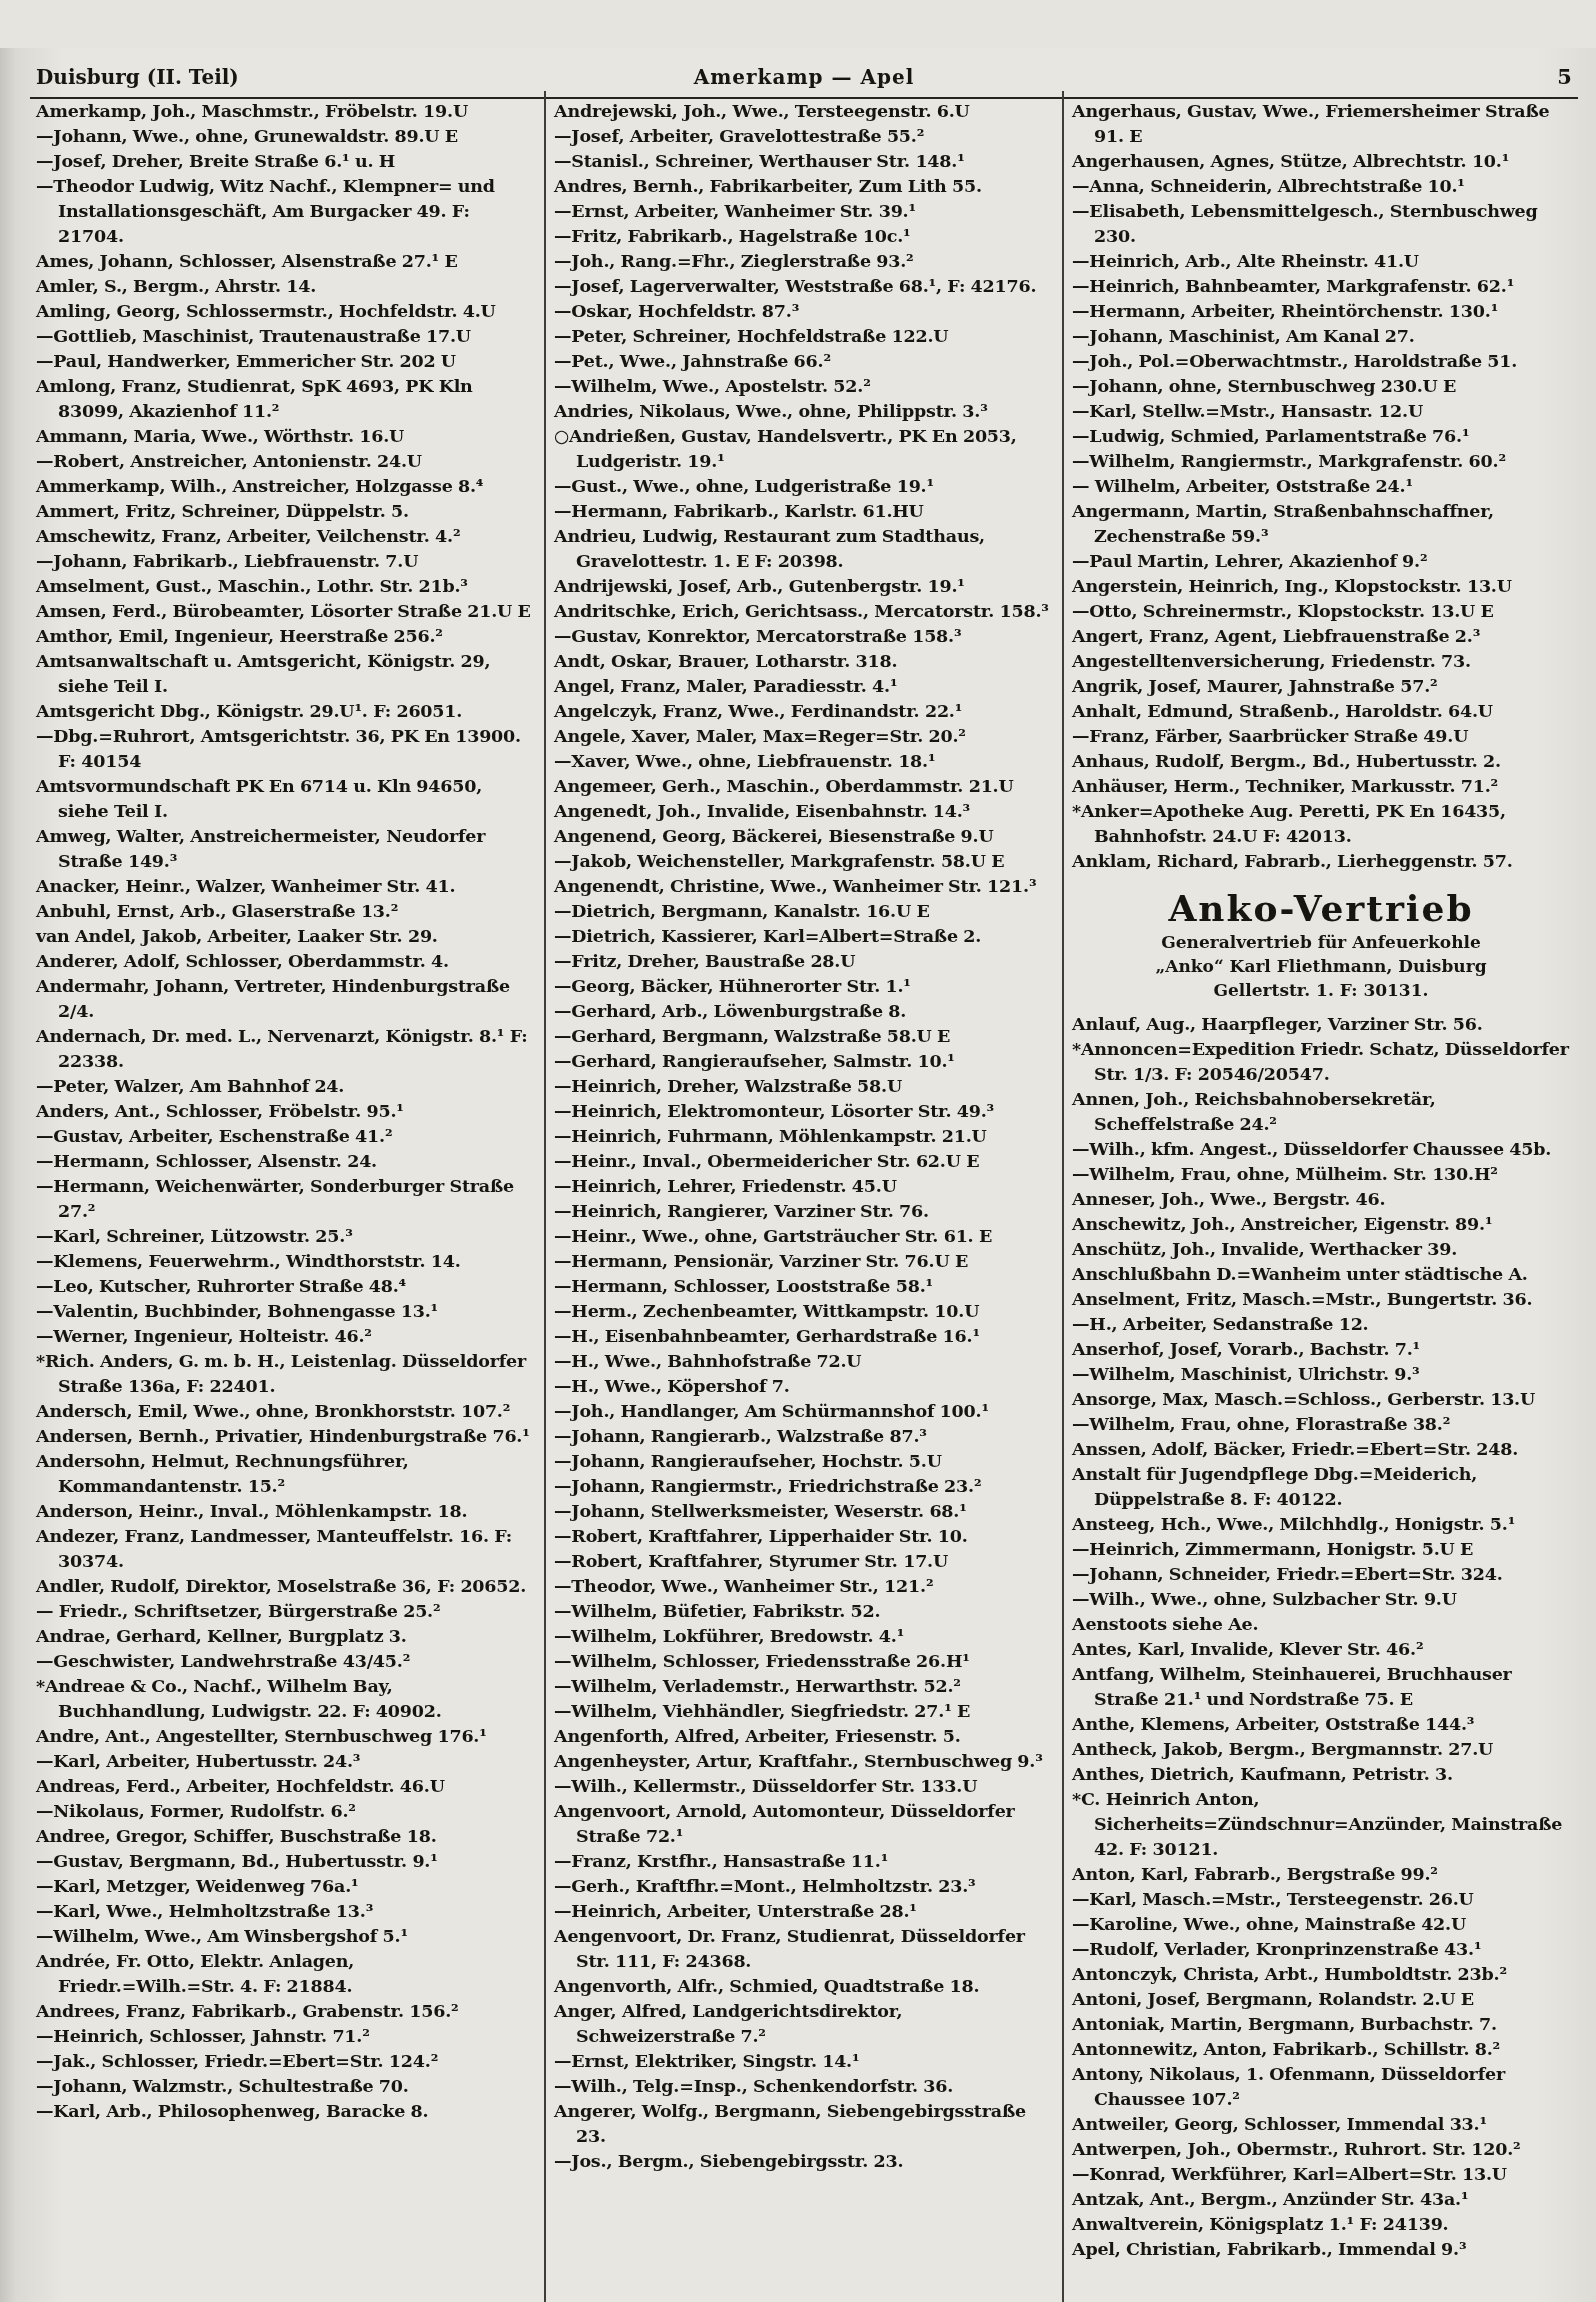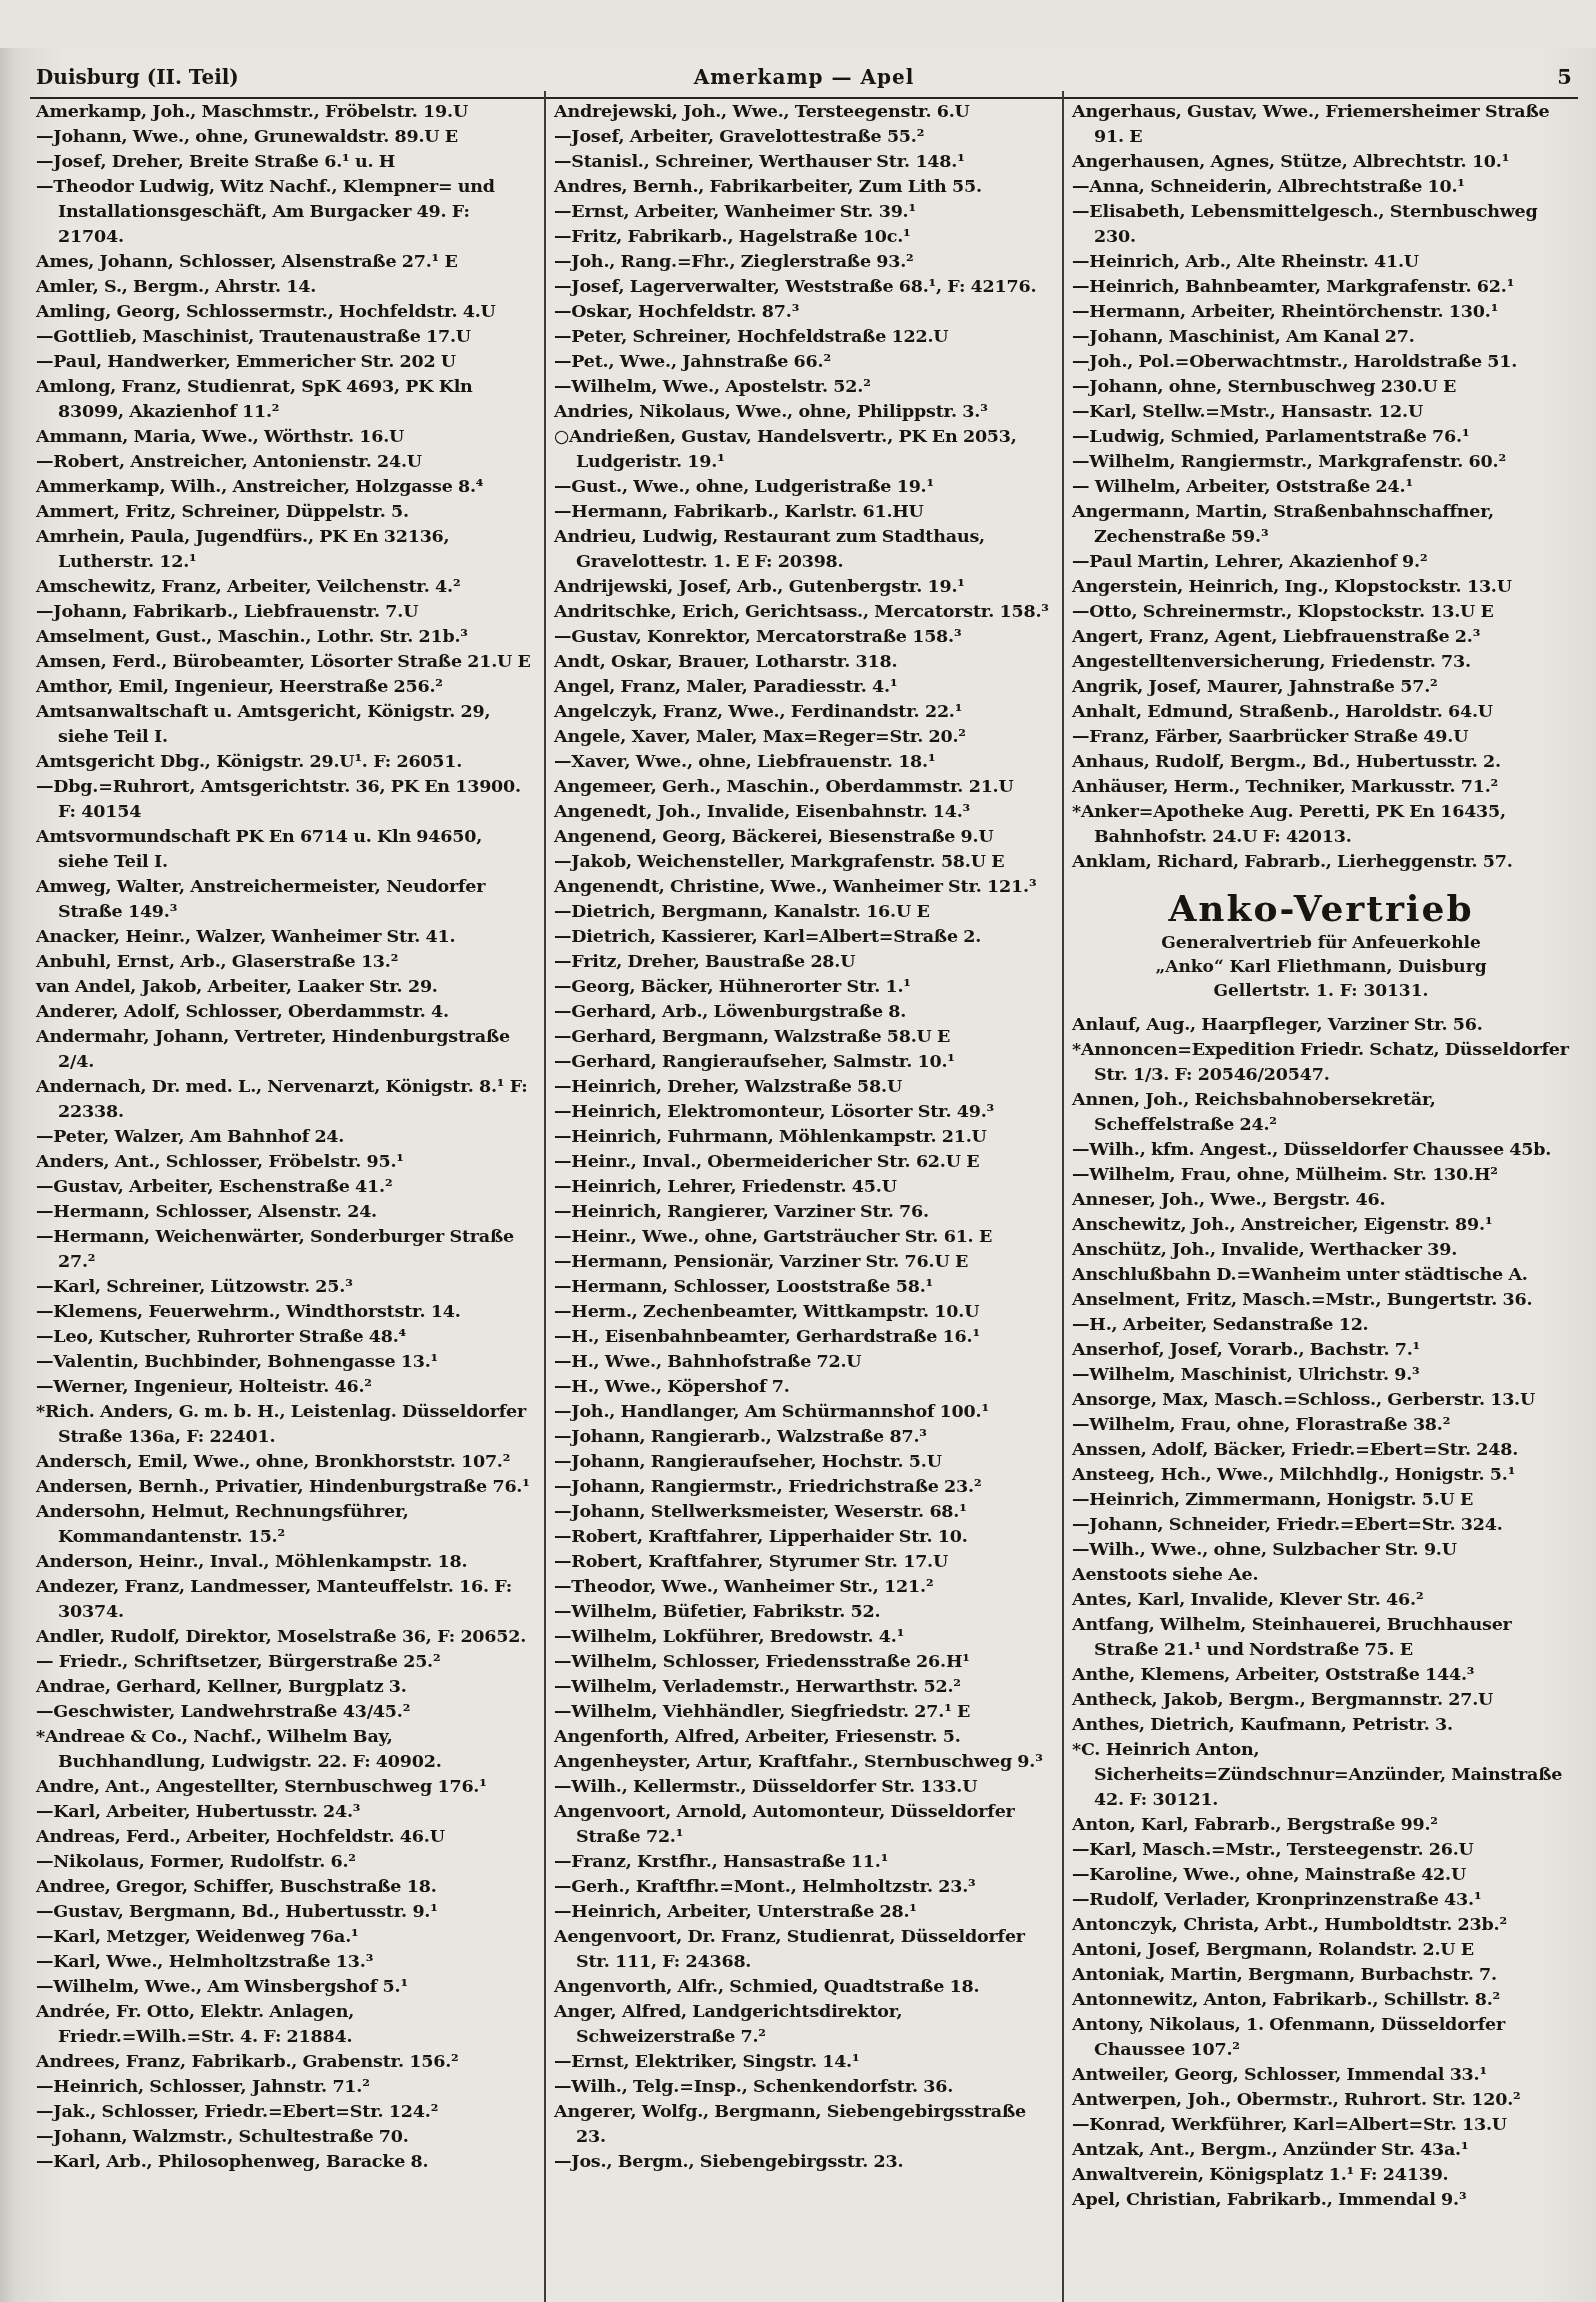--- a/index.html
+++ b/index.html
@@ -57,21 +57,20 @@
         <p class="entry">Ames, Johann, Schlosser, Alsenstraße 27.¹ E</p>
         <p class="entry">Amler, S., Bergm., Ahrstr. 14.</p>
         <p class="entry">Amling, Georg, Schlossermstr., Hochfeldstr. 4.U</p>
         <p class="entry">—Gottlieb, Maschinist, Trautenaustraße 17.U</p>
         <p class="entry">—Paul, Handwerker, Emmericher Str. 202 U</p>
         <p class="entry">Amlong, Franz, Studienrat, SpK 4693, PK Kln 83099, Akazienhof 11.²</p>
         <p class="entry">Ammann, Maria, Wwe., Wörthstr. 16.U</p>
         <p class="entry">—Robert, Anstreicher, Antonienstr. 24.U</p>
         <p class="entry">Ammerkamp, Wilh., Anstreicher, Holzgasse 8.⁴</p>
         <p class="entry">Ammert, Fritz, Schreiner, Düppelstr. 5.</p>
-        <p class="entry">Amrhein, Paula, Jugendfürs., PK En 32136, Lutherstr. 12.¹</p>
         <p class="entry">Amschewitz, Franz, Arbeiter, Veilchenstr. 4.²</p>
         <p class="entry">—Johann, Fabrikarb., Liebfrauenstr. 7.U</p>
         <p class="entry">Amselment, Gust., Maschin., Lothr. Str. 21b.³</p>
         <p class="entry">Amsen, Ferd., Bürobeamter, Lösorter Straße 21.U E</p>
         <p class="entry">Amthor, Emil, Ingenieur, Heerstraße 256.²</p>
         <p class="entry">Amtsanwaltschaft u. Amtsgericht, Königstr. 29, siehe Teil I.</p>
         <p class="entry">Amtsgericht Dbg., Königstr. 29.U¹. F: 26051.</p>
         <p class="entry">—Dbg.=Ruhrort, Amtsgerichtstr. 36, PK En 13900. F: 40154</p>
         <p class="entry">Amtsvormundschaft PK En 6714 u. Kln 94650, siehe Teil I.</p>
         <p class="entry">Amweg, Walter, Anstreichermeister, Neudorfer Straße 149.³</p>
@@ -249,20 +248,21 @@
           <p class="entry">Anschewitz, Joh., Anstreicher, Eigenstr. 89.¹</p>
           <p class="entry">Anschütz, Joh., Invalide, Werthacker 39.</p>
           <p class="entry">Anschlußbahn D.=Wanheim unter städtische A.</p>
           <p class="entry">Anselment, Fritz, Masch.=Mstr., Bungertstr. 36.</p>
           <p class="entry">—H., Arbeiter, Sedanstraße 12.</p>
           <p class="entry">Anserhof, Josef, Vorarb., Bachstr. 7.¹</p>
           <p class="entry">—Wilhelm, Maschinist, Ulrichstr. 9.³</p>
           <p class="entry">Ansorge, Max, Masch.=Schloss., Gerberstr. 13.U</p>
           <p class="entry">—Wilhelm, Frau, ohne, Florastraße 38.²</p>
           <p class="entry">Anssen, Adolf, Bäcker, Friedr.=Ebert=Str. 248.</p>
+          <p class="entry">Anstalt für Jugendpflege Dbg.=Meiderich, Düppelstraße 8. F: 40122.</p>
           <p class="entry">Ansteeg, Hch., Wwe., Milchhdlg., Honigstr. 5.¹</p>
           <p class="entry">—Heinrich, Zimmermann, Honigstr. 5.U E</p>
           <p class="entry">—Johann, Schneider, Friedr.=Ebert=Str. 324.</p>
           <p class="entry">—Wilh., Wwe., ohne, Sulzbacher Str. 9.U</p>
           <p class="entry">Aenstoots siehe Ae.</p>
           <p class="entry">Antes, Karl, Invalide, Klever Str. 46.²</p>
           <p class="entry">Antfang, Wilhelm, Steinhauerei, Bruchhauser Straße 21.¹ und Nordstraße 75. E</p>
           <p class="entry">Anthe, Klemens, Arbeiter, Oststraße 144.³</p>
           <p class="entry">Antheck, Jakob, Bergm., Bergmannstr. 27.U</p>
           <p class="entry">Anthes, Dietrich, Kaufmann, Petristr. 3.</p>

